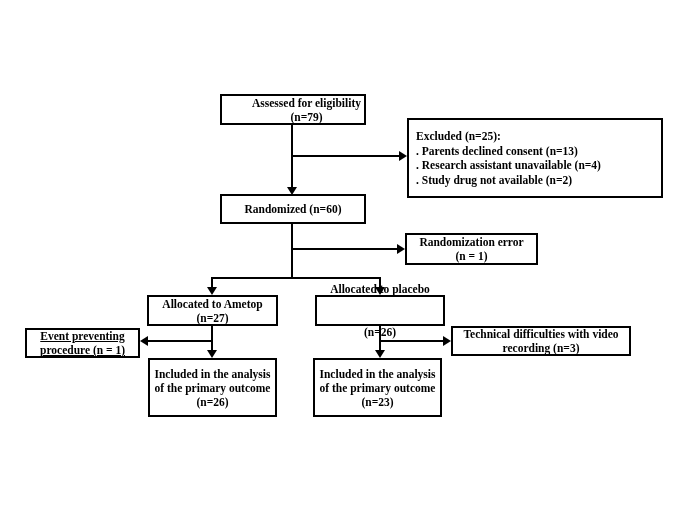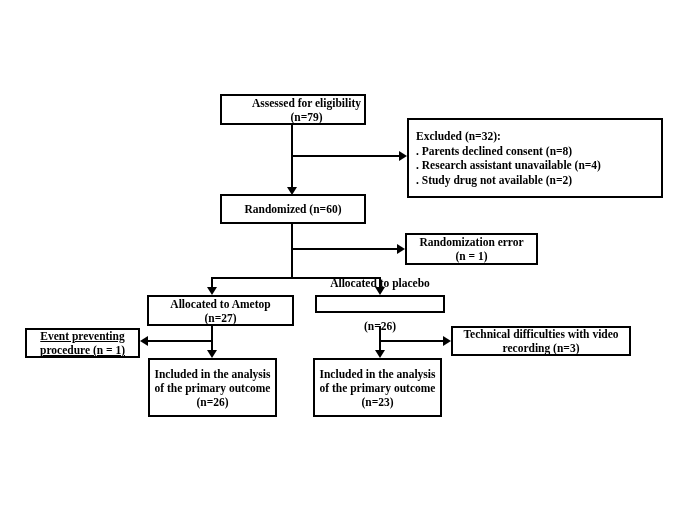--- a/index.html
+++ b/index.html
@@ -44,41 +44,41 @@
 <body>
 
 <div class="canvas">
 
   <div class="fbox" style="left:220px; top:94px; width:146px; height:31px;padding-left:29px;">
     <span>Assessed for eligibility</span>
     <span>(n=79)</span>
   </div>
 
   <div class="fbox align-left" style="left:407px; top:118px; width:256px; height:80px;">
-    <span>Excluded (n=32):</span>
-    <span>. Parents declined consent (n=8)</span>
+    <span>Excluded (n=25):</span>
+    <span>. Parents declined consent (n=13)</span>
     <span>. Research assistant unavailable (n=4)</span>
     <span>. Study drug not available (n=2)</span>
   </div>
 
   <div class="fbox" style="left:220px; top:194px; width:146px; height:30px;">
     <span>Randomized (n=60)</span>
   </div>
 
   <div class="fbox" style="left:405px; top:233px; width:133px; height:32px;font-family:Liberation Serif, serif;">
     <span>Randomization error</span>
     <span>(n = 1)</span>
   </div>
 
-  <div class="fbox" style="left:147px; top:295px; width:147px; height:31px;text-align:right;">
+  <div class="fbox" style="left:147px; top:295px; width:131px; height:31px;text-align:right;">
     <span>Allocated to Ametop</span>
     <span>(n=27)</span>
   </div>
 
-  <div class="fbox" style="left:315px; top:295px; width:130px; height:18px;gap:29px;">
+  <div class="fbox" style="left:315px; top:295px; width:130px; height:31px;gap:29px;">
     <span>Allocated to placebo</span>
     <span>(n=26)</span>
   </div>
 
   <div class="fbox" style="left:25px; top:328px; width:115px; height:30px;text-decoration:underline;">
     <span>Event preventing</span>
     <span>procedure (n = 1)</span>
   </div>
 
   <div class="fbox" style="left:451px; top:326px; width:180px; height:30px;">

